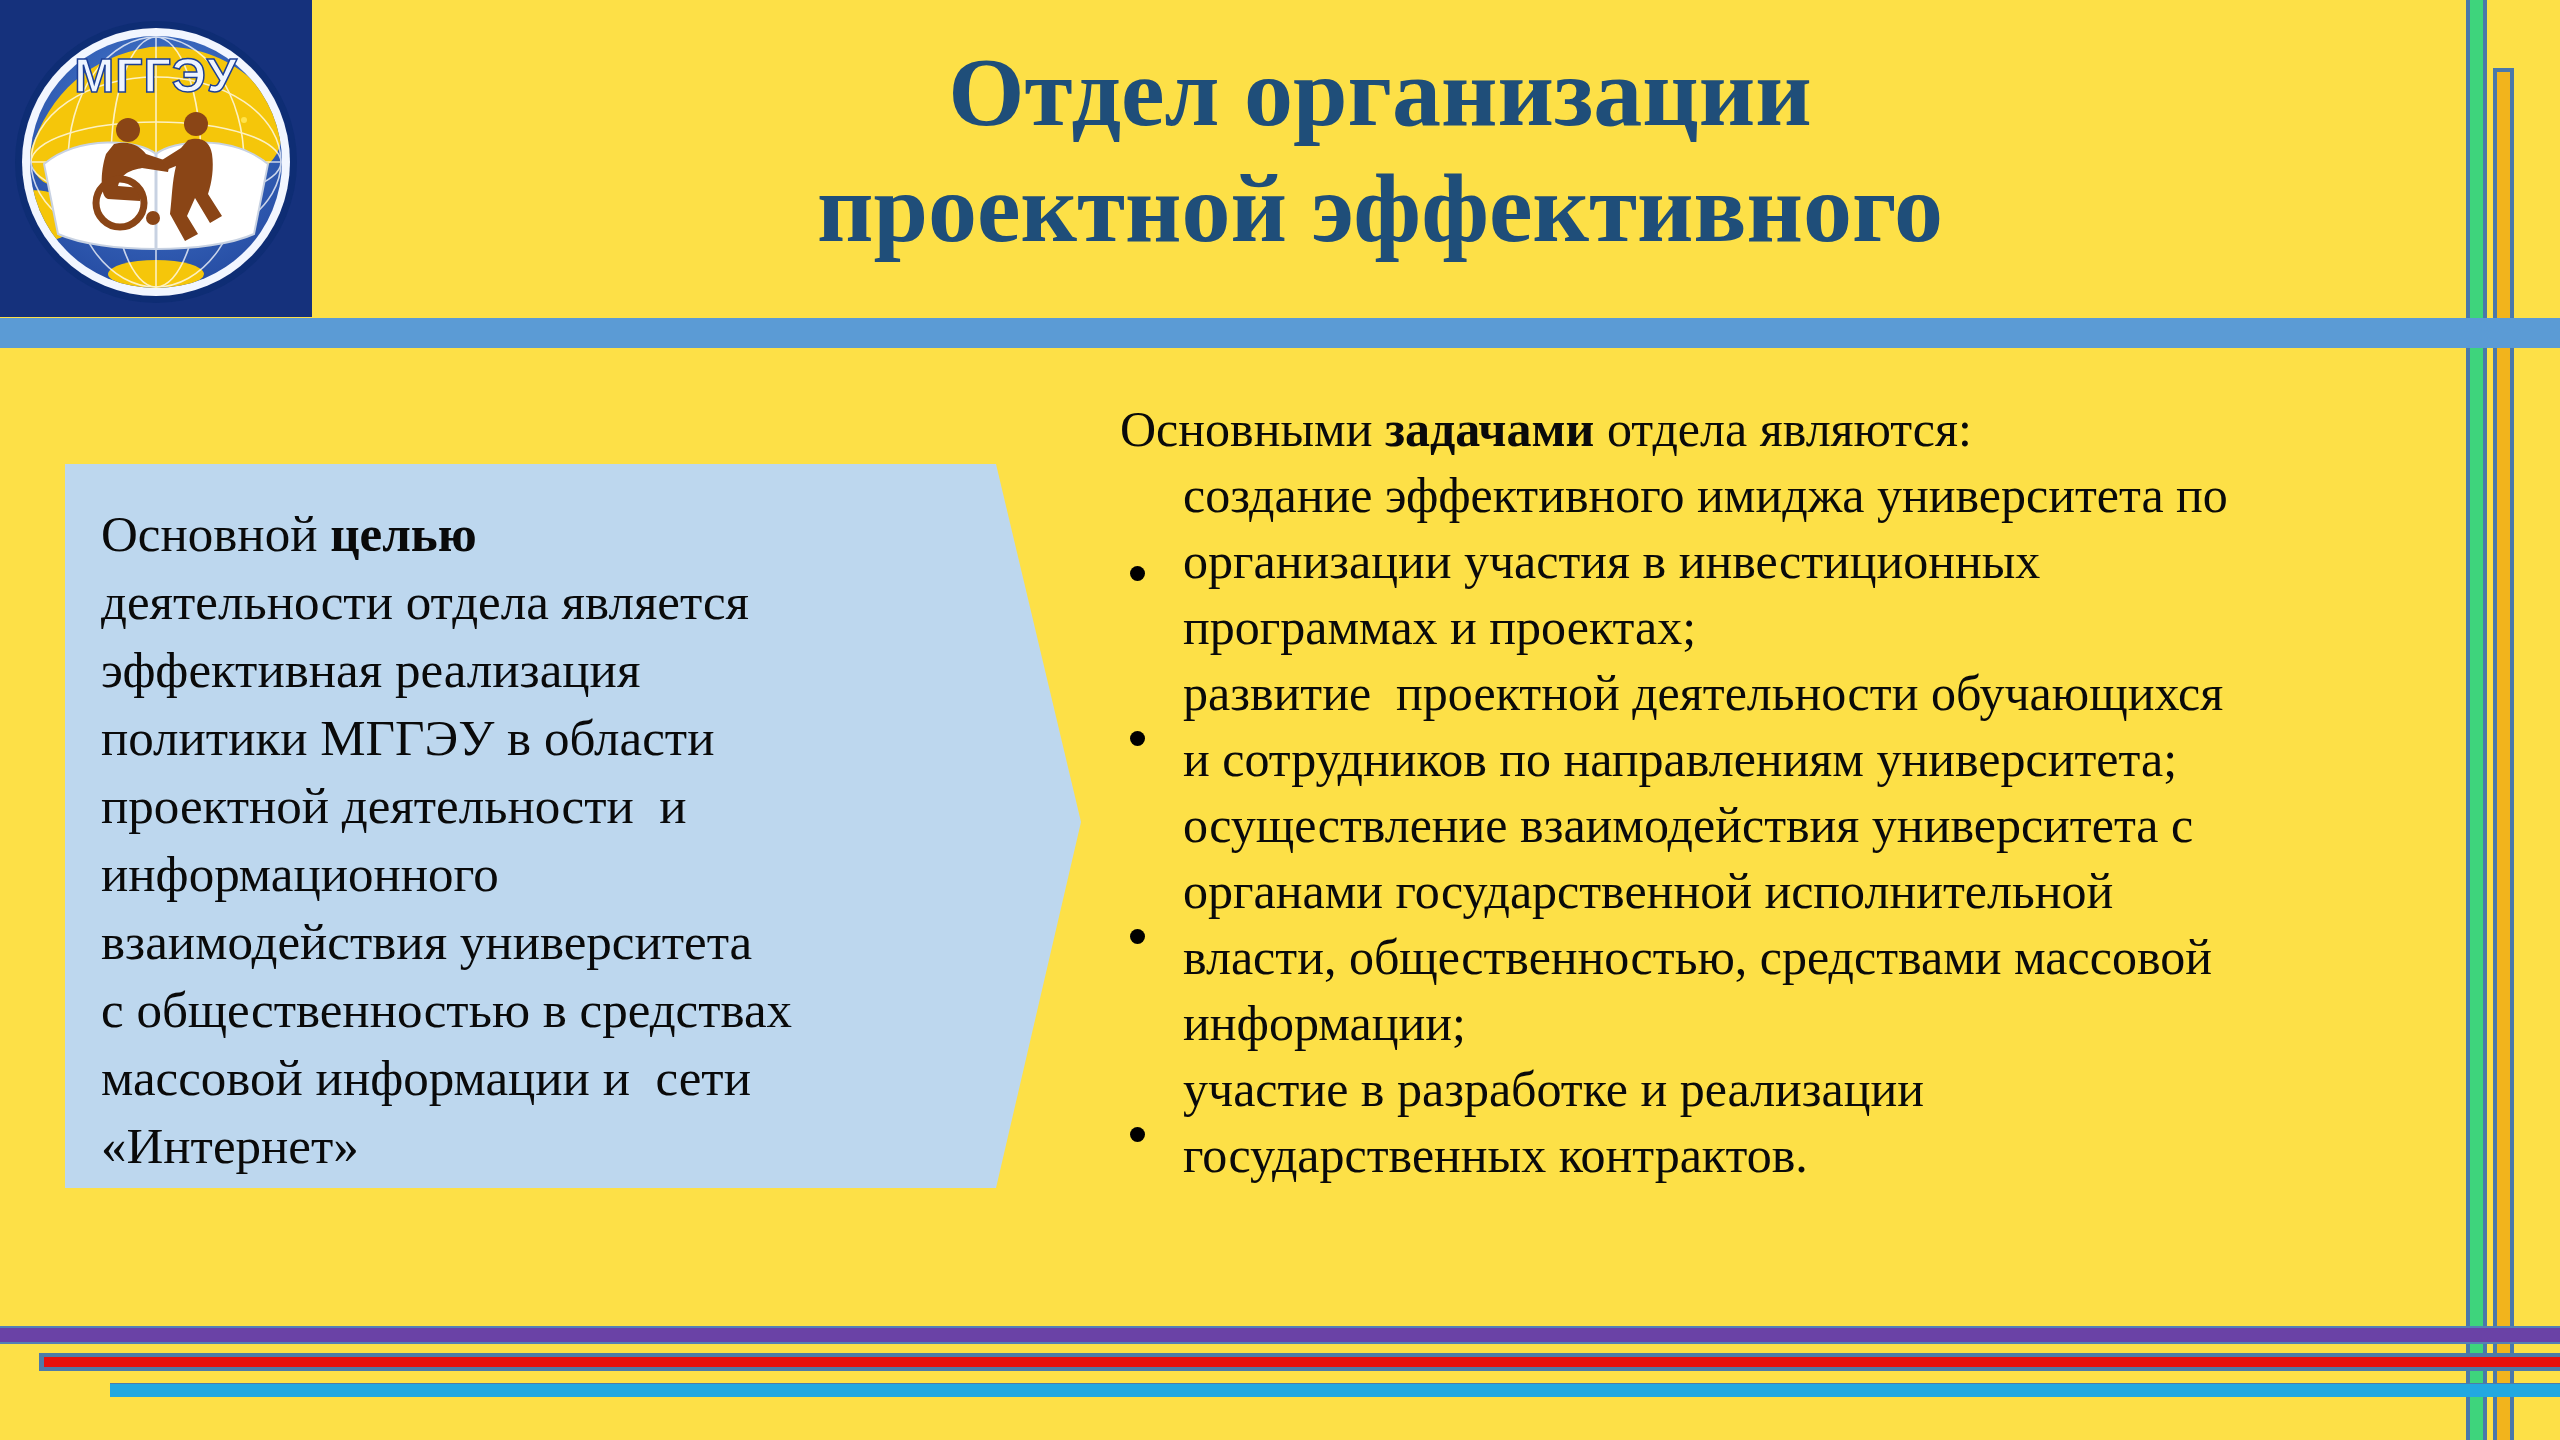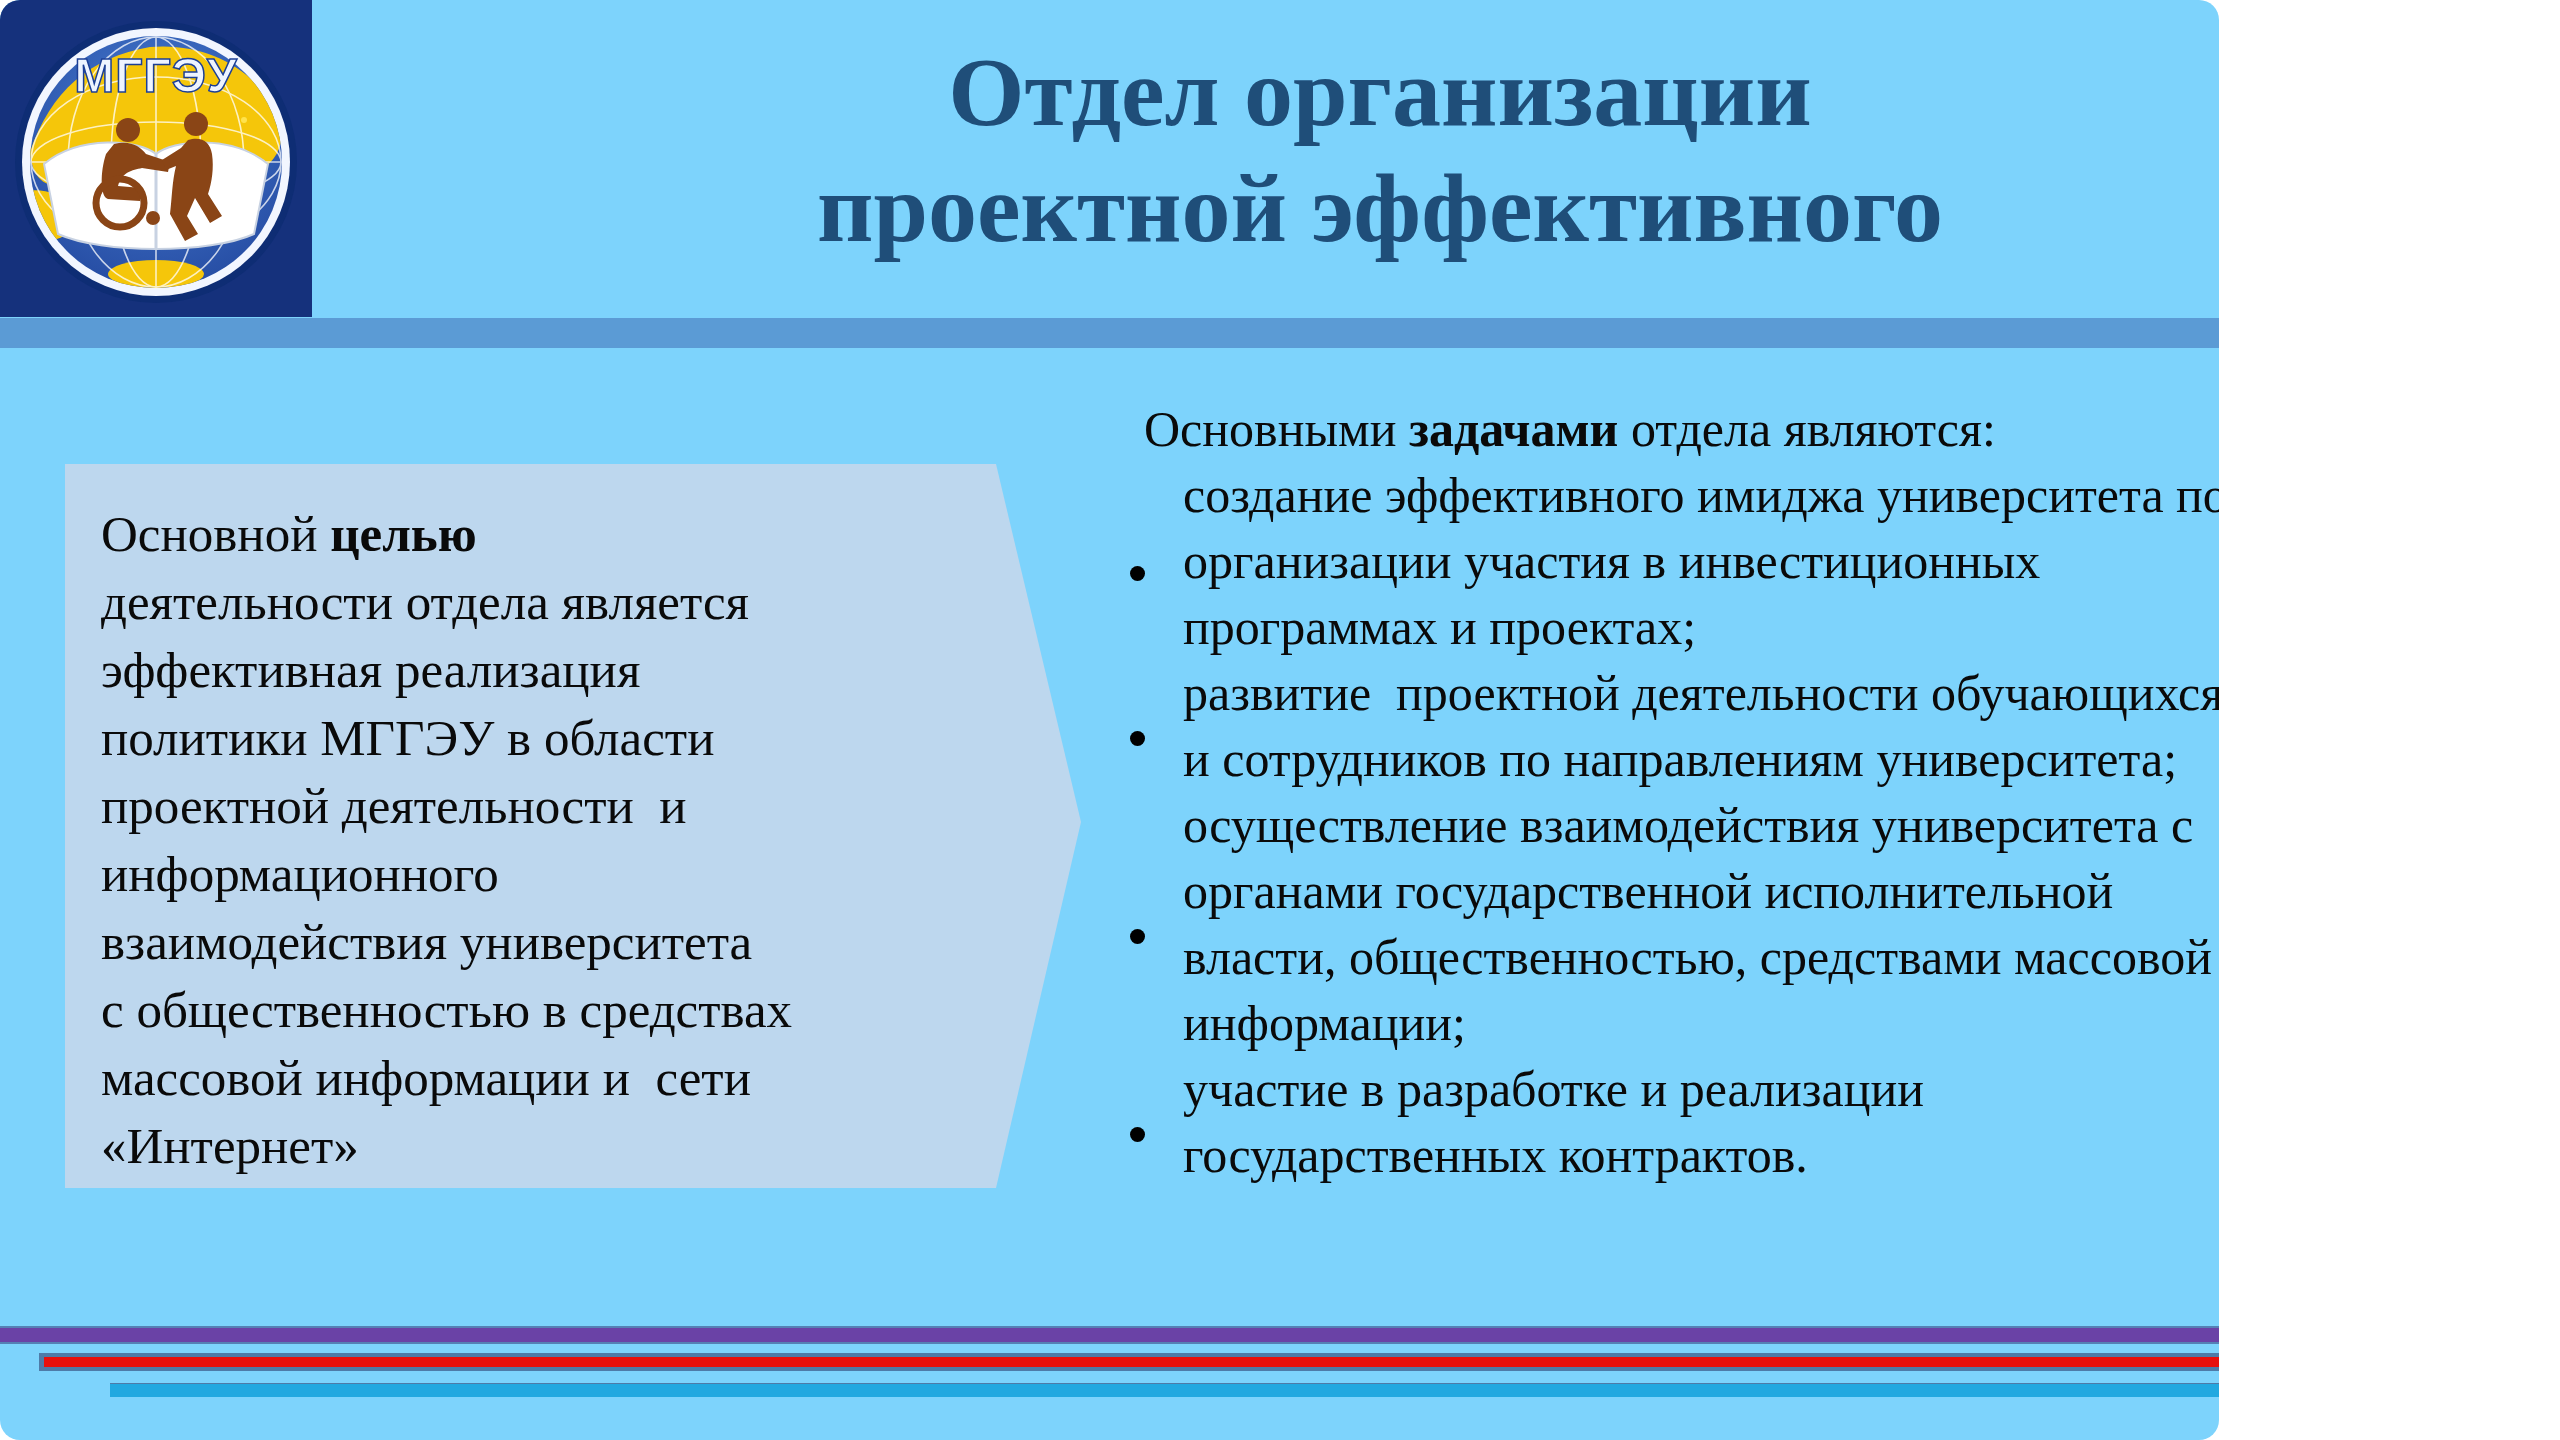--- a/index.html
+++ b/index.html
@@ -1,23 +1,22 @@
 <!DOCTYPE html>
 <html><head>
 <meta charset="utf-8">
 <style>
   html,body{margin:0;padding:0;background:#ffffff;}
   .slide{
     position:relative;
-    width:2219px;height:1440px;
-    background:#7dd3fc;
+    width:2560px;height:1440px;
+    background:#fde047;
     overflow:hidden;
     font-family:"Liberation Serif","DejaVu Serif",serif;
     color:#0a0a0a;
-    border-radius:20px;
   }
   
   .logo-square{
     position:absolute;left:0;top:0;width:312px;height:317px;
     z-index:4;
   }
   .logo-square svg{display:block;width:100%;height:100%;}
   
   .title{
     position:absolute;left:320px;top:34px;width:2120px;
@@ -76,21 +75,21 @@
     font-size:51px;line-height:68px;margin-top:14px;
   }
   .goal-text .gline{white-space:pre;}
   .b{font-weight:bold;}
   
   .tasks{
     position:absolute;left:1120px;top:396px;width:1335px;
     font-size:50px;line-height:66px;
     z-index:2;
   }
-  .tasks-header{margin-left:24px;white-space:pre;}
+  .tasks-header{margin-left:0;white-space:pre;}
   .bullet{display:flex;align-items:center;}
   .dotcell{flex:none;width:63px;}
   .dot{
     display:block;width:15px;height:15px;border-radius:50%;
     background:#000;margin:25px 0 0 10px;
   }
   .blines{flex:1;}
   .bline{white-space:pre;}
 </style>
 </head>

